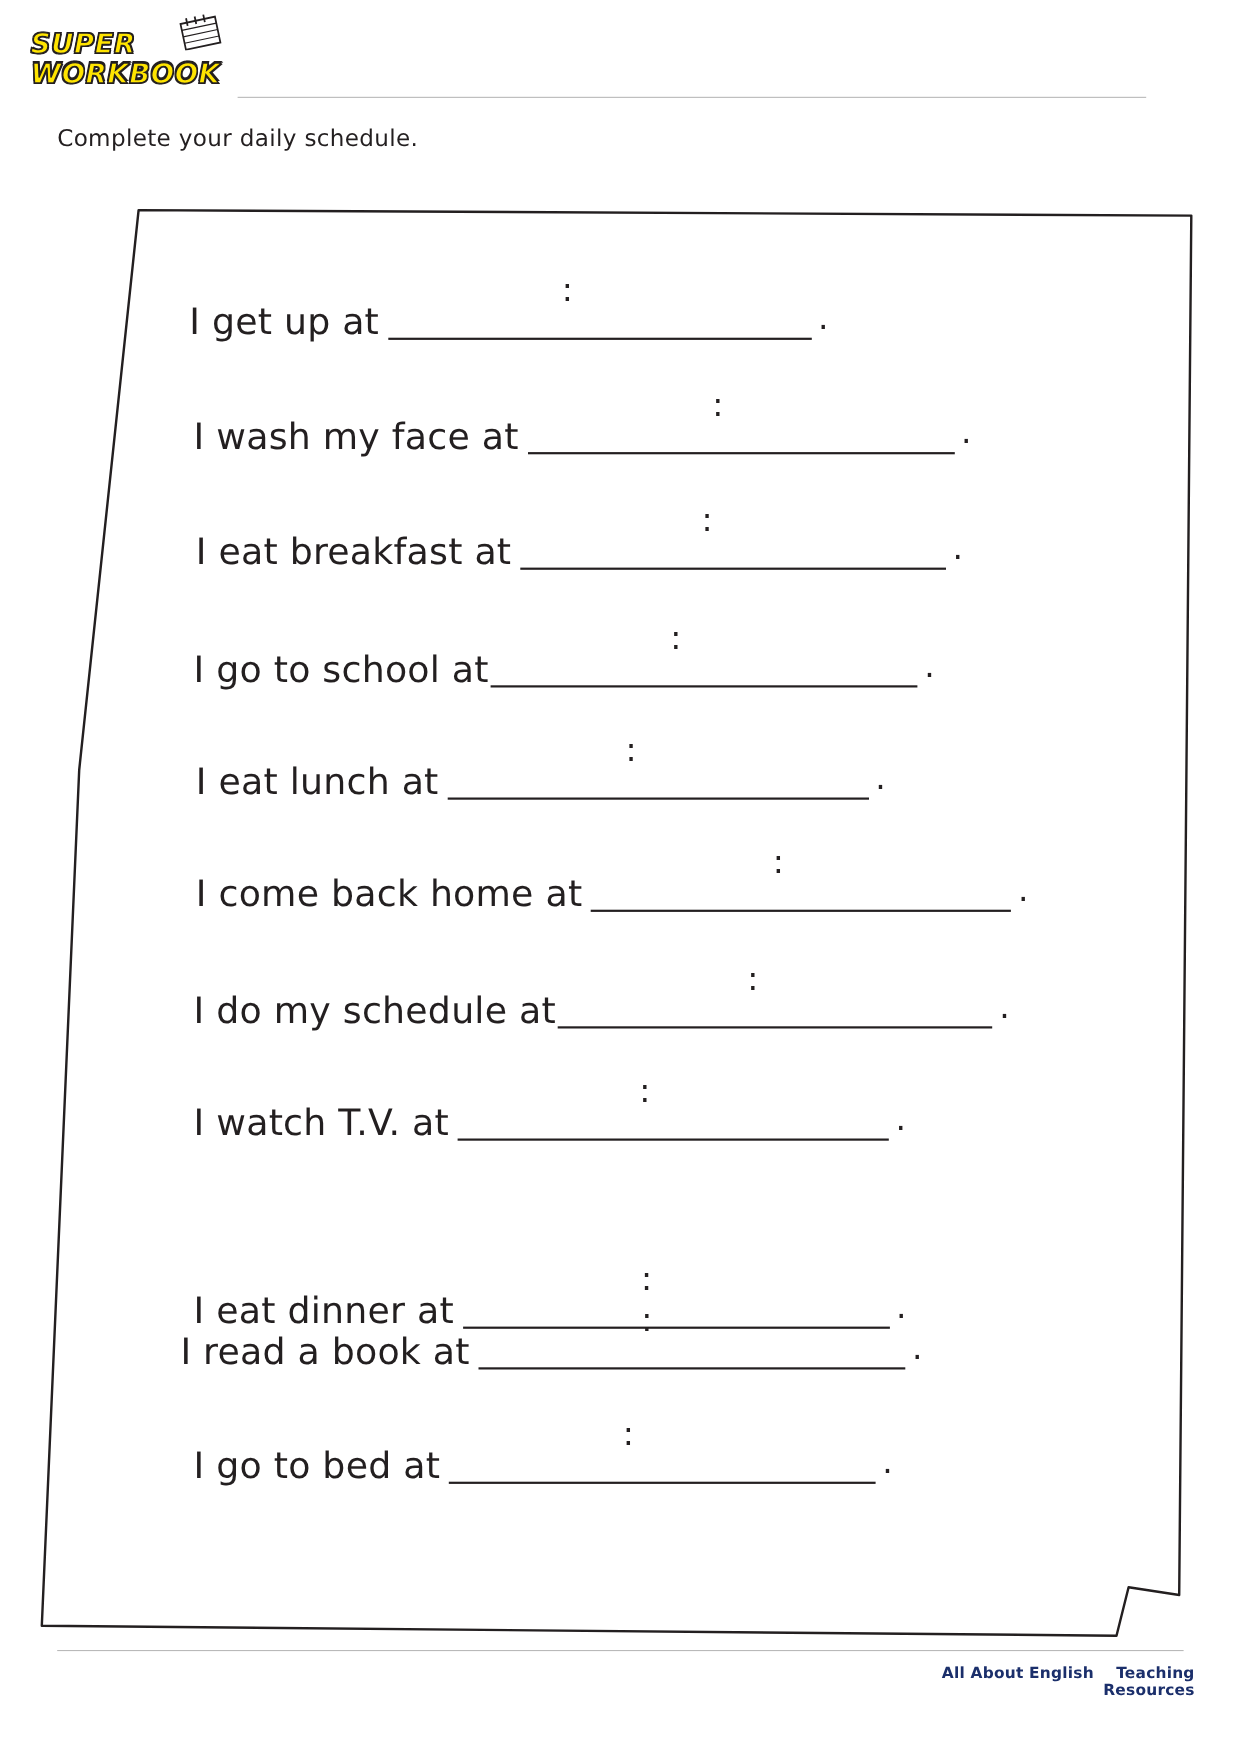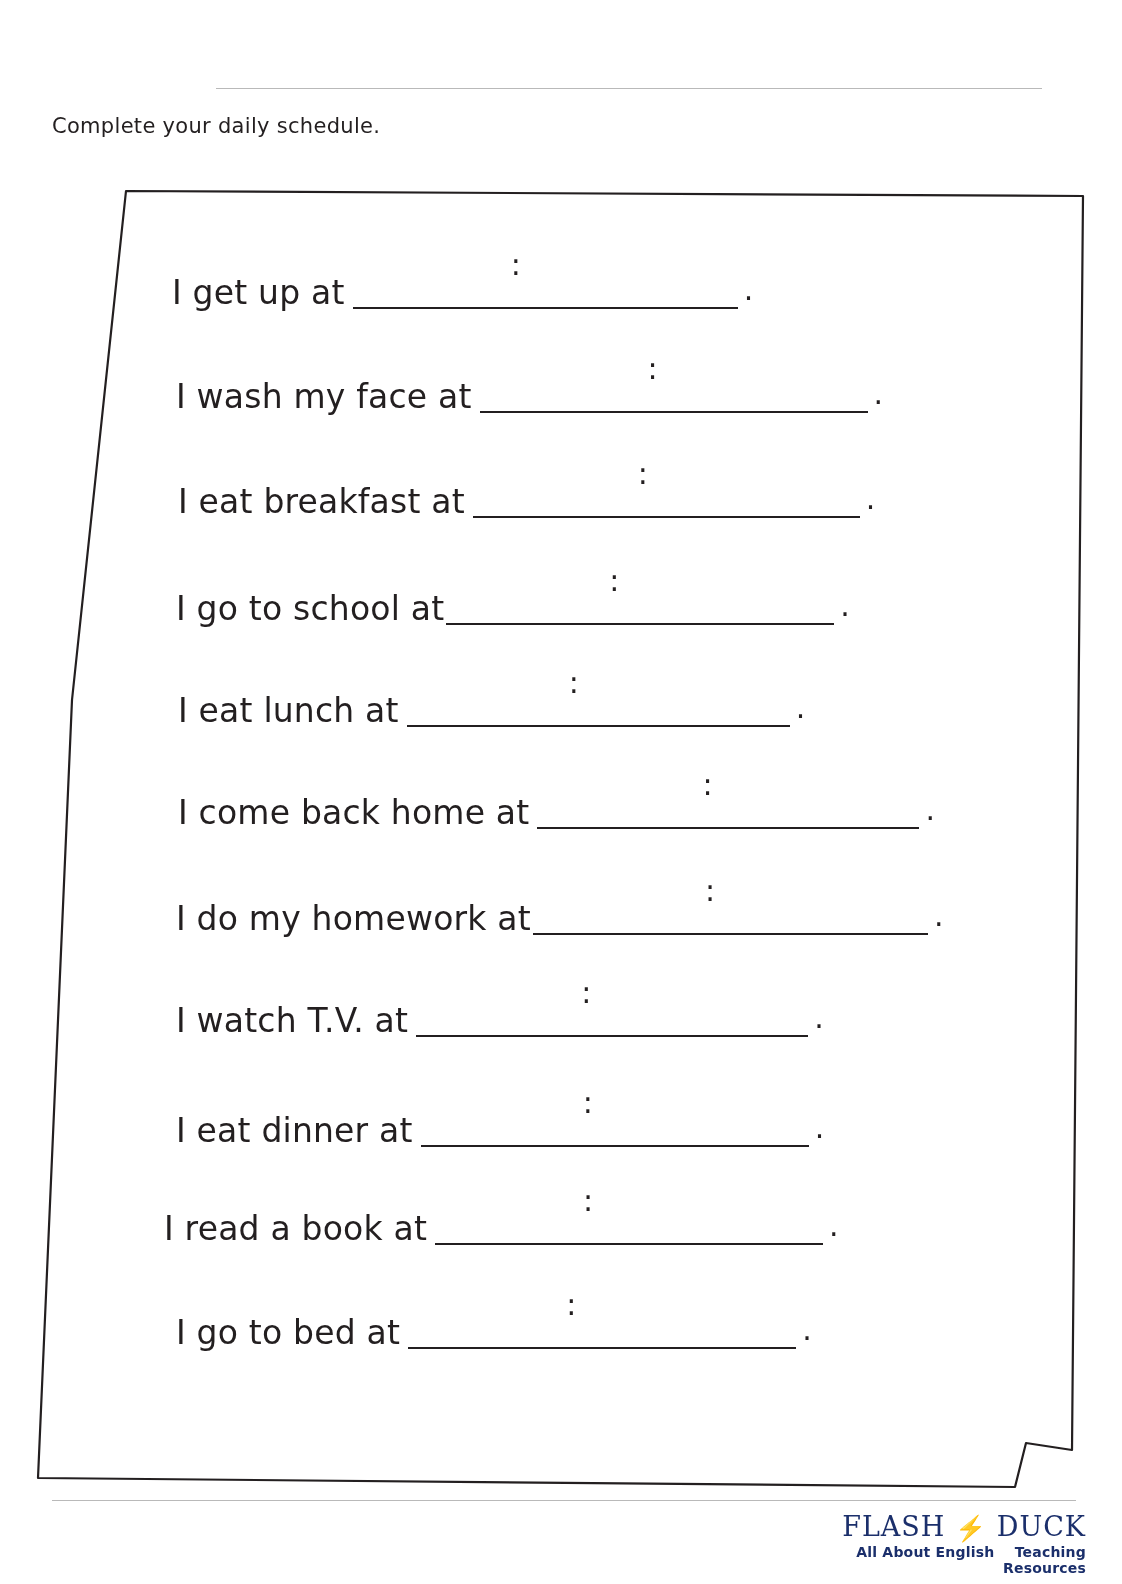--- a/index.html
+++ b/index.html
@@ -160,20 +160,37 @@
     display: inline-block;
     color: #d11b1b;
     font-size: 25px;
     transform: translateY(1px);
   }
 </style>
 </head>
 <body>
 
 <div class="header">
+  <div class="logo">
+    <div class="logo-text">
+      <div>SUPER</div>
+      <div>WORKBOOK</div>
+    </div>
+    <svg class="logo-book" viewBox="0 0 46 34">
+      <g transform="rotate(-12 23 17)">
+        <rect x="6" y="6" width="32" height="24" fill="#ffffff" stroke="#231f20" stroke-width="1.6"></rect>
+        <line x1="6" y1="12" x2="38" y2="12" stroke="#231f20" stroke-width="1"></line>
+        <line x1="6" y1="18" x2="38" y2="18" stroke="#231f20" stroke-width="1"></line>
+        <line x1="6" y1="24" x2="38" y2="24" stroke="#231f20" stroke-width="1"></line>
+        <line x1="12" y1="2" x2="12" y2="9" stroke="#231f20" stroke-width="1.6"></line>
+        <line x1="20" y1="2" x2="20" y2="9" stroke="#231f20" stroke-width="1.6"></line>
+        <line x1="28" y1="2" x2="28" y2="9" stroke="#231f20" stroke-width="1.6"></line>
+      </g>
+    </svg>
+  </div>
   <div class="header-rule"></div>
 </div>
 
 <div class="instruction">Complete your daily schedule.</div>
 
 <svg class="sheet" viewBox="0 0 1122 1584">
   <path d="M126 191 L1083 196 L1072 1450 L1026 1443 L1015 1487 L38 1478 L72 700 Z" fill="none" stroke="#231f20" stroke-width="2.2" stroke-linejoin="round"></path>
 </svg>
 
 <div class="lines">
@@ -220,36 +237,36 @@
 
   <div class="row" style="left:178px; top:792px;text-align:right;">
     <span class="sentence">I come back home at</span>
     <span class="blank" style="width:382px;">
       <span class="colon" style="left:165px;">:</span>
     </span>
     <span class="period">.</span>
   </div>
 
   <div class="row" style="left:176px; top:898px;">
-    <span class="sentence">I do my homework at</span>
+    <span class="sentence">I do my schedule at</span>
     <span class="blank" style="width:395px; margin-left:2px;">
       <span class="colon" style="left:172px;">:</span>
     </span>
     <span class="period">.</span>
   </div>
 
   <div class="row" style="left:176px; top:1000px;">
     <span class="sentence">I watch T.V. at</span>
     <span class="blank" style="width:392px;">
       <span class="colon" style="left:165px;">:</span>
     </span>
     <span class="period">.</span>
   </div>
 
-  <div class="row" style="left:176px; top:1110px;">
+  <div class="row" style="left:176px; top:1171px;">
     <span class="sentence">I eat dinner at</span>
     <span class="blank" style="width:388px;">
       <span class="colon" style="left:162px;">:</span>
     </span>
     <span class="period">.</span>
   </div>
 
   <div class="row" style="left:164px; top:1208px;">
     <span class="sentence">I read a book at</span>
     <span class="blank" style="width:388px;">
@@ -263,23 +280,18 @@
     <span class="blank" style="width:388px;">
       <span class="colon" style="left:158px;">:</span>
     </span>
     <span class="period">.</span>
   </div>
 
 </div>
 
 <div class="footer-rule"></div>
 <div class="footer-logo">
-  <div class="fd-main">
-    <span>FLASH</span>
-    <span class="fd-bolt">⚡</span>
-    <span>D</span><span>UC</span><span>K</span>
-  </div>
   <div class="fd-sub">
     <span>All About English</span>
     &nbsp;&nbsp;
     <span>Teaching Resources</span>
   </div>
 </div>
 
 </body></html>

